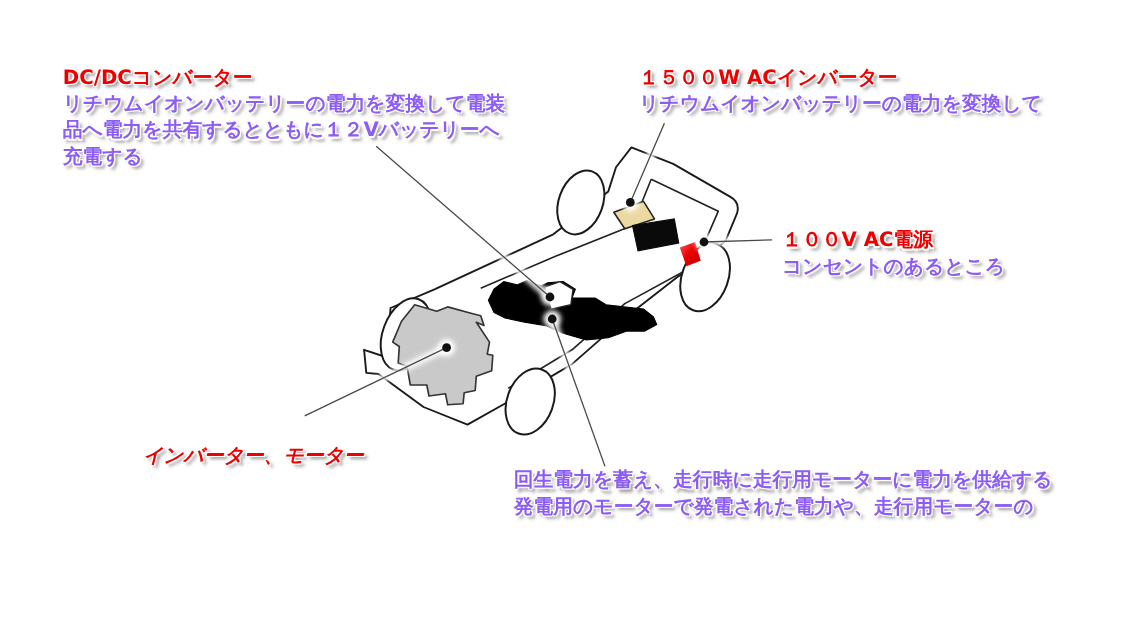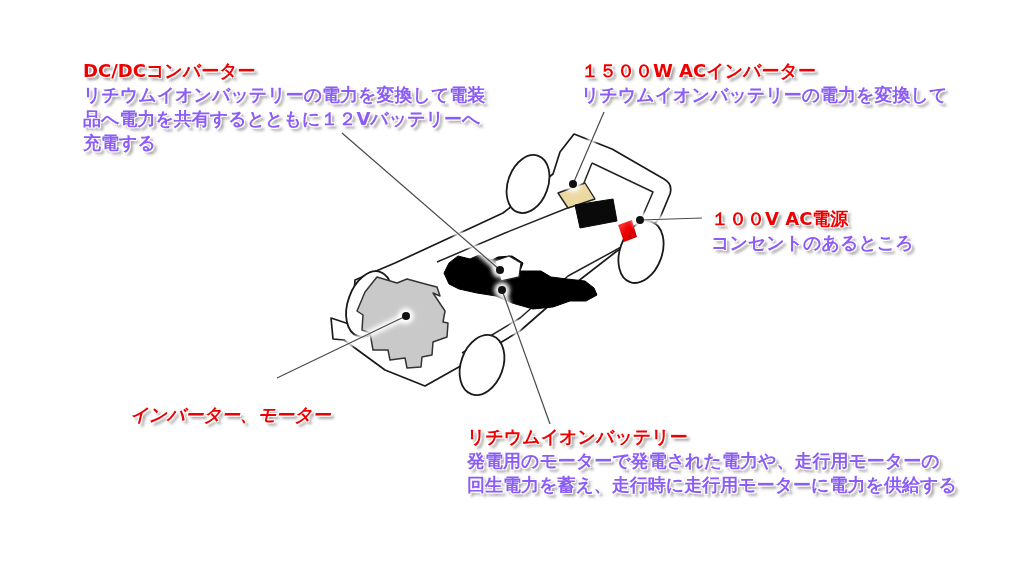--- a/index.html
+++ b/index.html
@@ -99,21 +99,21 @@
 
     <g fill="#111111">
       <circle cx="500" cy="270" r="4"></circle>
       <circle cx="573" cy="184" r="4"></circle>
       <circle cx="640" cy="220" r="4"></circle>
       <circle cx="406" cy="316" r="4"></circle>
       <circle cx="502" cy="290" r="4"></circle>
     </g>
   </svg>
 
-  <div class="callout" style="left:57px;top:59px;margin-left:26px;">
+  <div class="callout" style="left:57px;top:59px;">
     <div class="title">DC/DCコンバーター</div>
     <div class="line">リチウムイオンバッテリーの電力を変換して電装</div>
     <div class="line">品へ電力を共有するとともに１２Vバッテリーへ</div>
     <div class="line">充電する</div>
   </div>
 
   <div class="callout" style="left:581px;top:59px;">
     <div class="title">１５００W ACインバーター</div>
     <div class="line">リチウムイオンバッテリーの電力を変換して</div>
   </div>
@@ -121,18 +121,17 @@
   <div class="callout" style="left:711px;top:207px;">
     <div class="title">１００V AC電源</div>
     <div class="line">コンセントのあるところ</div>
   </div>
 
   <div class="callout" style="left:130px;top:403px;font-style:italic;">
     <div class="title">インバーター、モーター</div>
   </div>
 
   <div class="callout" style="left:467px;top:425px;">
-    <div class="title">リチウムイオンバッテリー</div>
+    <div class="line">回生電力を蓄え、走行時に走行用モーターに電力を供給する</div>
     <div class="line">発電用のモーターで発電された電力や、走行用モーターの</div>
-    <div class="line">回生電力を蓄え、走行時に走行用モーターに電力を供給する</div>
   </div>
 
 </div>
 
 </body></html>

